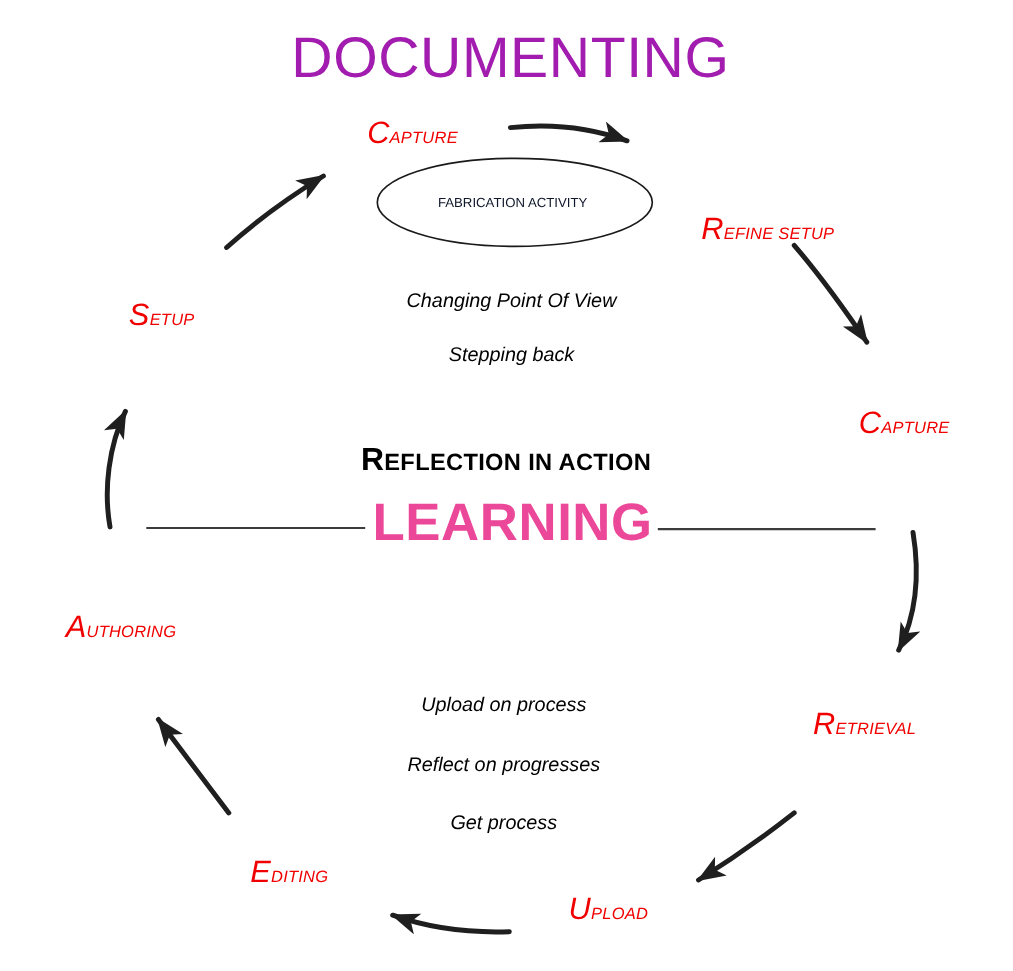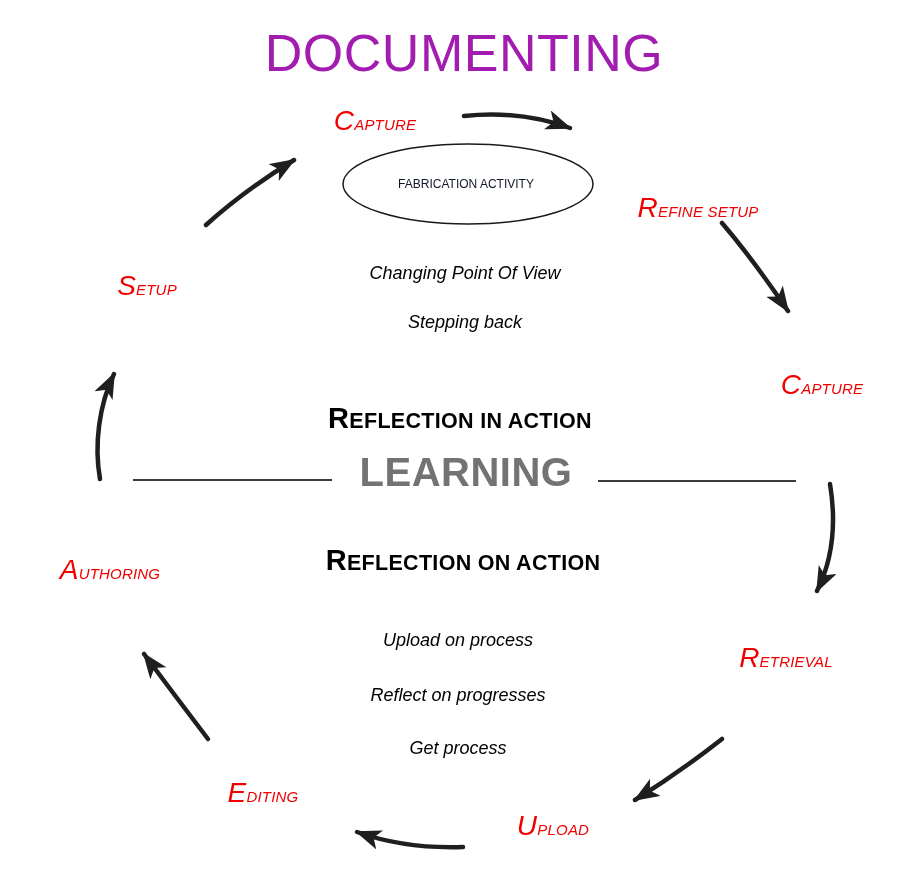--- a/index.html
+++ b/index.html
@@ -21,22 +21,22 @@
 
   .main-title {
     font-weight: normal;
     font-size: 52px;
     color: #a21caf;
     line-height: 1;
     letter-spacing: 0.5px;
   }
   .learning-title {
     font-weight: bold;
-    font-size: 40px;
-    color: #737373;
+    font-size: 48px;
+    color: #ec4899;
     line-height: 1;
     letter-spacing: 0.5px;
   }
   .section-heading {
     font-weight: bold;
     font-size: 21.5px;
     color: #000000;
     text-transform: uppercase;
     line-height: 1;
     letter-spacing: 0.3px;
@@ -123,19 +123,18 @@
   <div class="abs centered step-label pos-authoring">Authoring</div>
   <div class="abs centered step-label pos-setup">Setup</div>
 
   <div class="abs centered ellipse-label pos-ellipse-label">FABRICATION ACTIVITY</div>
 
   <div class="abs centered note-line pos-changing-pov">Changing Point Of View</div>
   <div class="abs centered note-line pos-stepping-back">Stepping back</div>
 
   <div class="abs centered section-heading pos-refl-in">Reflection in action</div>
   <div class="abs centered learning-title pos-learning">LEARNING</div>
-  <div class="abs centered section-heading pos-refl-on">Reflection on action</div>
 
   <div class="abs centered note-line pos-reflect-proc">Upload on process</div>
   <div class="abs centered note-line pos-reflect-prog">Reflect on progresses</div>
   <div class="abs centered note-line pos-get-feedback">Get process</div>
 
 </div>
 
 </body></html>

